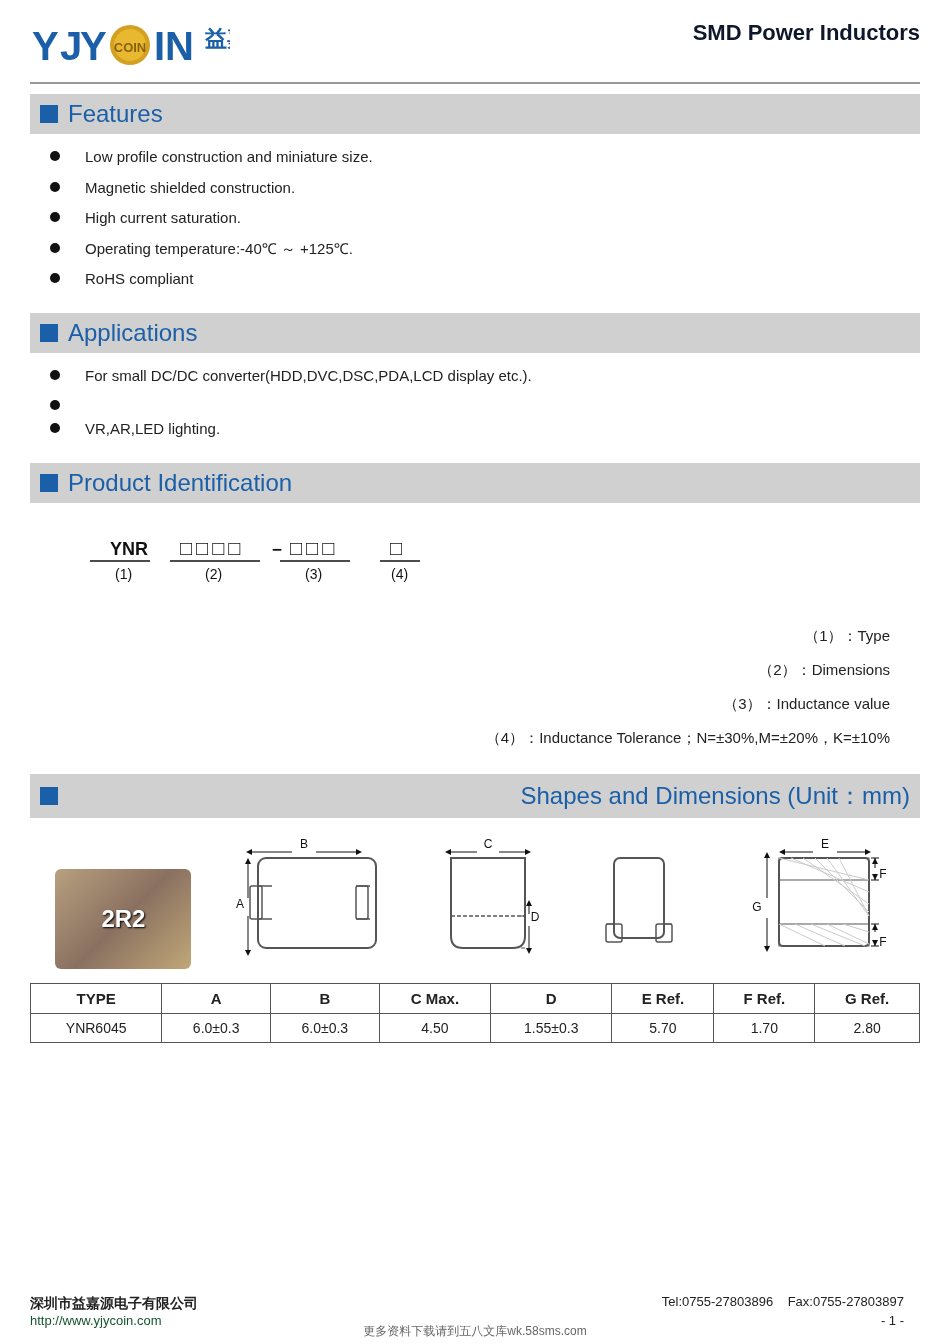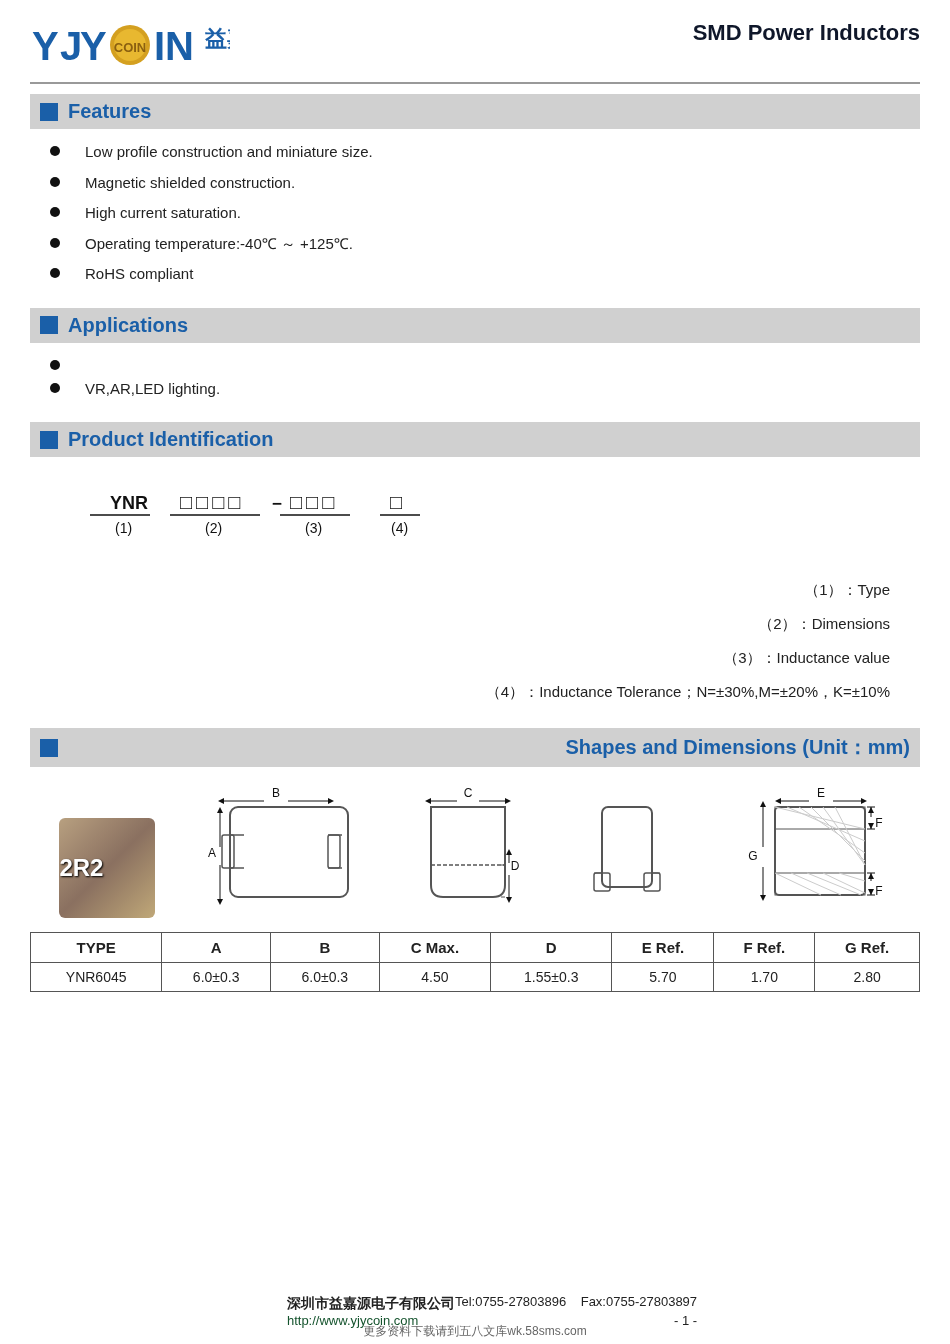--- a/index.html
+++ b/index.html
@@ -49,22 +49,22 @@
       margin: 10px 0 8px 0;
     }
     .section-square {
       width: 18px;
       height: 18px;
       background: #1a5fa8;
       display: inline-block;
       flex-shrink: 0;
     }
     .section-title {
-      font-size: 20px;
-      font-weight: bold;
+      font-size: 24px;
+      font-weight: normal;
       color: #1a5fa8;
     }
     
     .bullet-list {
       list-style: none;
       padding: 4px 0 4px 20px;
     }
     .bullet-list li {
       display: flex;
       align-items: flex-start;
@@ -97,26 +97,27 @@
     }
     .shapes-diagrams {
       display: flex;
       align-items: flex-end;
       justify-content: space-around;
       padding: 10px 10px 0 10px;
       gap: 10px;
     }
     
     .component-photo {
-      width: 96px;
+      width: 136px;
       height: 100px;
       background: linear-gradient(135deg, #b8a080, #8a7060, #c0a878);
       border-radius: 6px;
       display: flex;
       align-items: center;
+      justify-content: center;
       font-size: 24px;
       font-weight: bold;
       color: #fff;
       text-shadow: 1px 1px 2px #000;
       flex-shrink: 0;
     }
     
     .dim-table {
       width: 100%;
       border-collapse: collapse;
@@ -134,26 +135,25 @@
       font-size: 15px;
     }
     .dim-table td {
       font-size: 14px;
     }
     
     .footer {
       position: absolute;
       bottom: 16px;
       left: 30px;
-      right: 16px;
-      display: flex;
-      justify-content: center;
+      right: 46px;
+      display: flex;
+      justify-content: space-between;
       align-items: flex-end;
       font-size: 13px;
-      margin-left: 20px;
     }
     .footer-left .company-name {
       font-weight: bold;
       font-size: 14px;
     }
     .footer-left .website {
       color: #14532d;
     }
     .footer-right {
       text-align: right;
@@ -226,20 +226,24 @@
         <span class="bullet-dot"></span>
         <span>RoHS compliant</span>
       </li>
   </ul>
 
   <div class="section-header">
     <span class="section-square"></span>
     <span class="section-title">Applications</span>
   </div>
   <ul class="bullet-list">
+    <li>
+        <span class="bullet-dot"></span>
+        <span>For small DC/DC converter(HDD,DVC,DSC,PDA,LCD display etc.).</span>
+      </li>
     <li>
         <span class="bullet-dot"></span>
       </li>
     <li>
         <span class="bullet-dot"></span>
         <span>VR,AR,LED lighting.</span>
       </li>
   </ul>
 
   <div class="section-header">

